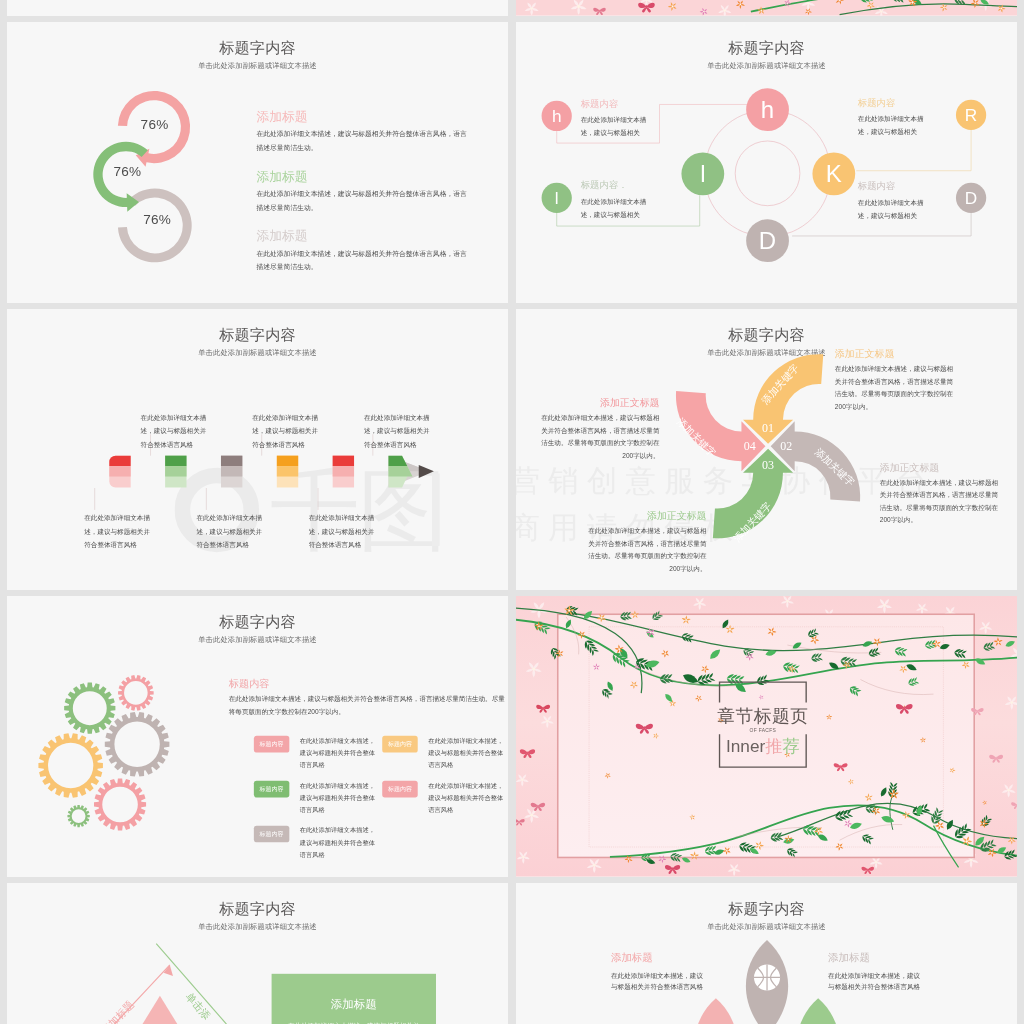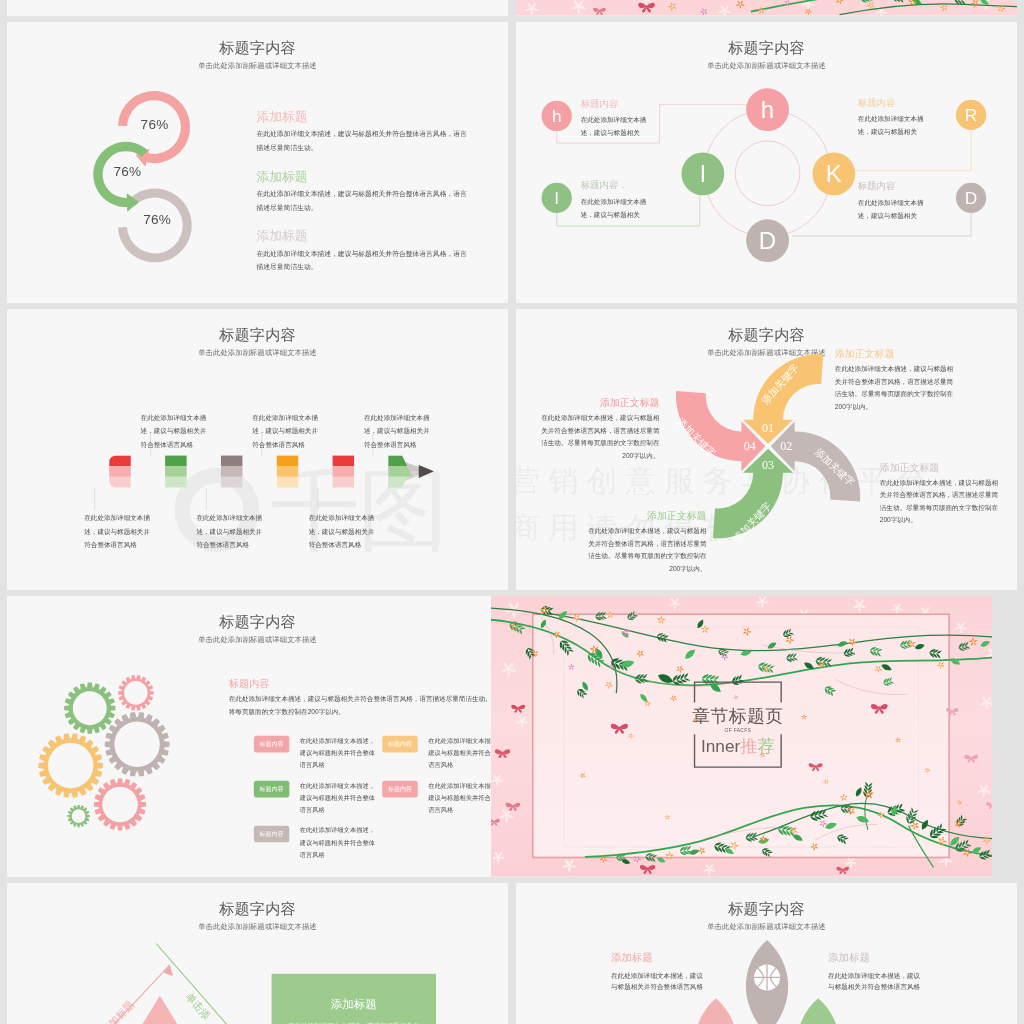--- a/index.html
+++ b/index.html
@@ -470,21 +470,21 @@
           <div class="g5tag" style="background:#f3a5a8">标题内容</div>
           <div class="g5body">在此处添加详细文本描述，建议与标题相关并符合整体语言风格</div>
         </div>
         <div class="g5cell">
           <div class="g5tag" style="background:#c5b9b7">标题内容</div>
           <div class="g5body">在此处添加详细文本描述，建议与标题相关并符合整体语言风格</div>
         </div>
       </div>
     </div>
   </div>
-  <div class="slide" id="s6" style="left:491px;top:596px">
+  <div class="slide" id="s6" style="left:516px;top:596px">
     <div class="canvas">
       <svg width="960" height="538" style="position:absolute;left:0;top:0" viewBox="0 0 960 538">
         <defs>
           <linearGradient id="pinkbg" x1="0" y1="0" x2="0" y2="1">
             <stop offset="0" stop-color="#fbd3d6"></stop>
             <stop offset="0.45" stop-color="#fcdcdd"></stop>
             <stop offset="1" stop-color="#fbd0d4"></stop>
           </linearGradient>
           <linearGradient id="panelg" x1="0" y1="0" x2="0" y2="1">
             <stop offset="0" stop-color="#fde7e8"></stop>

